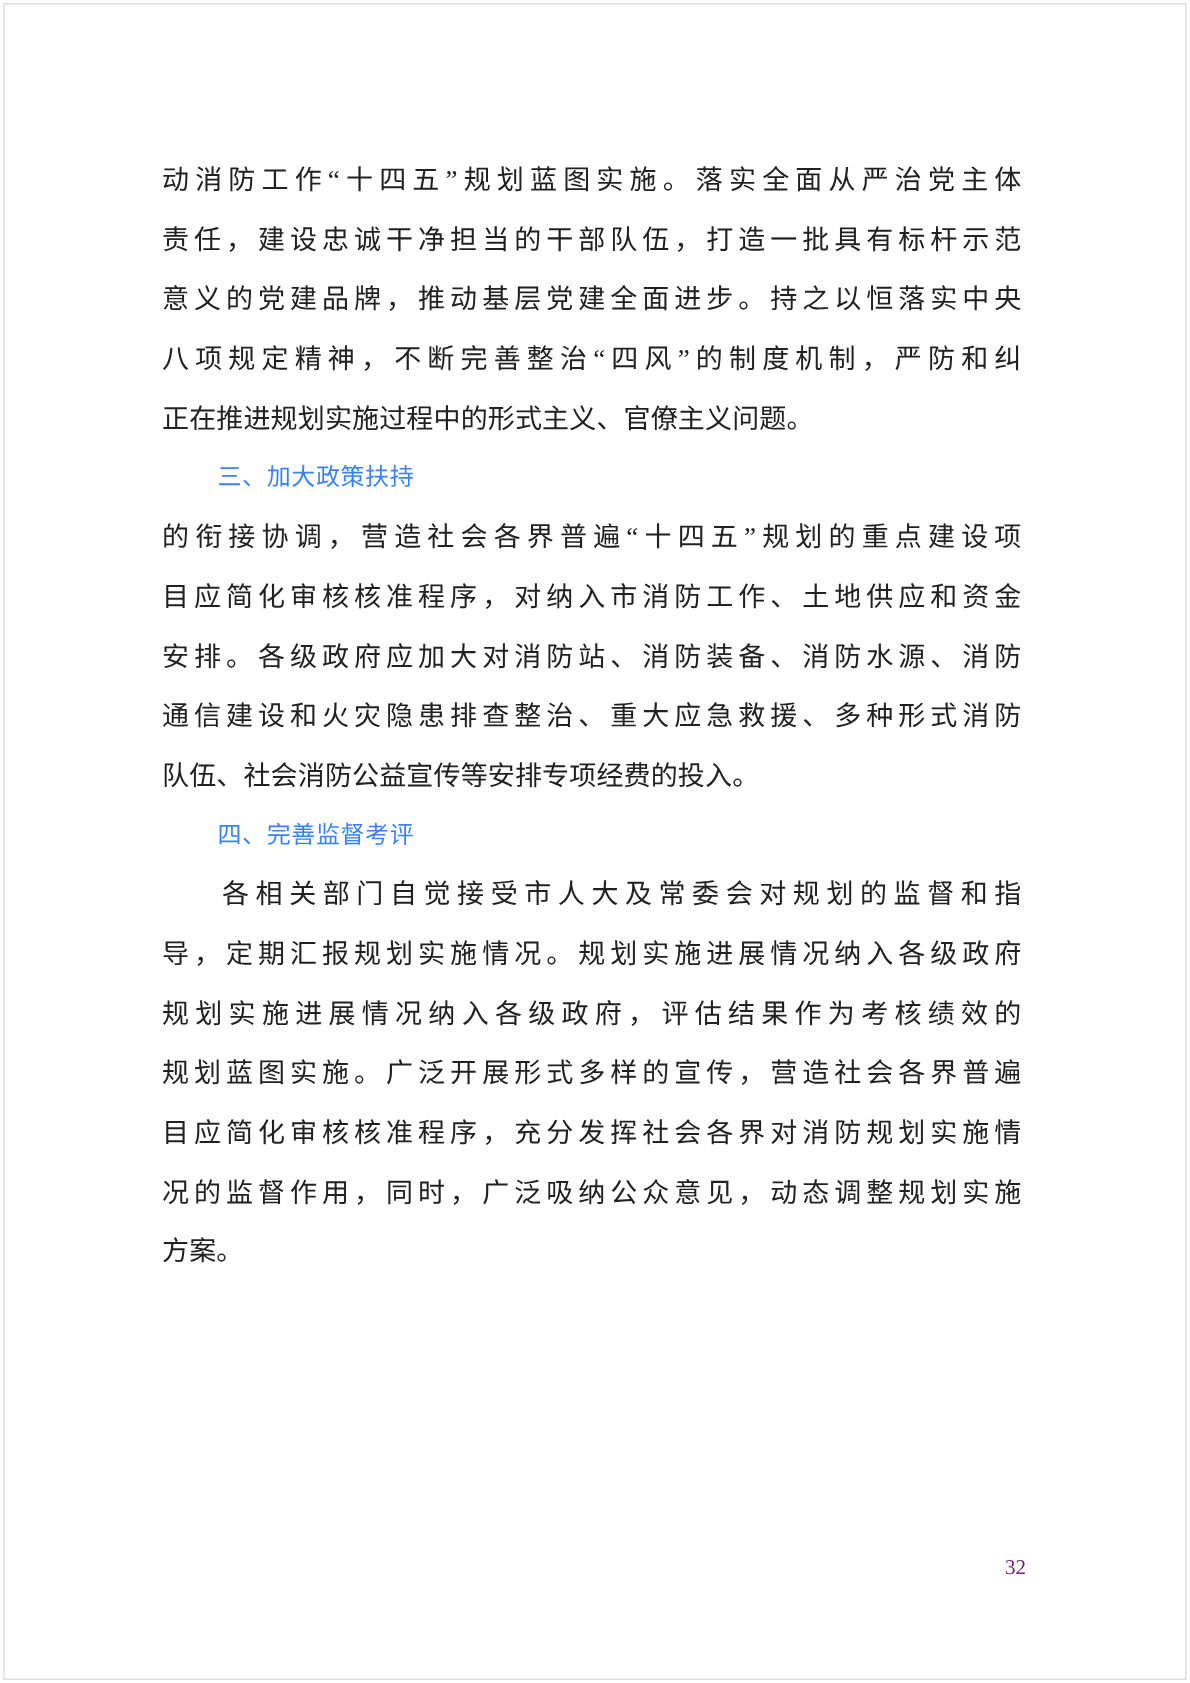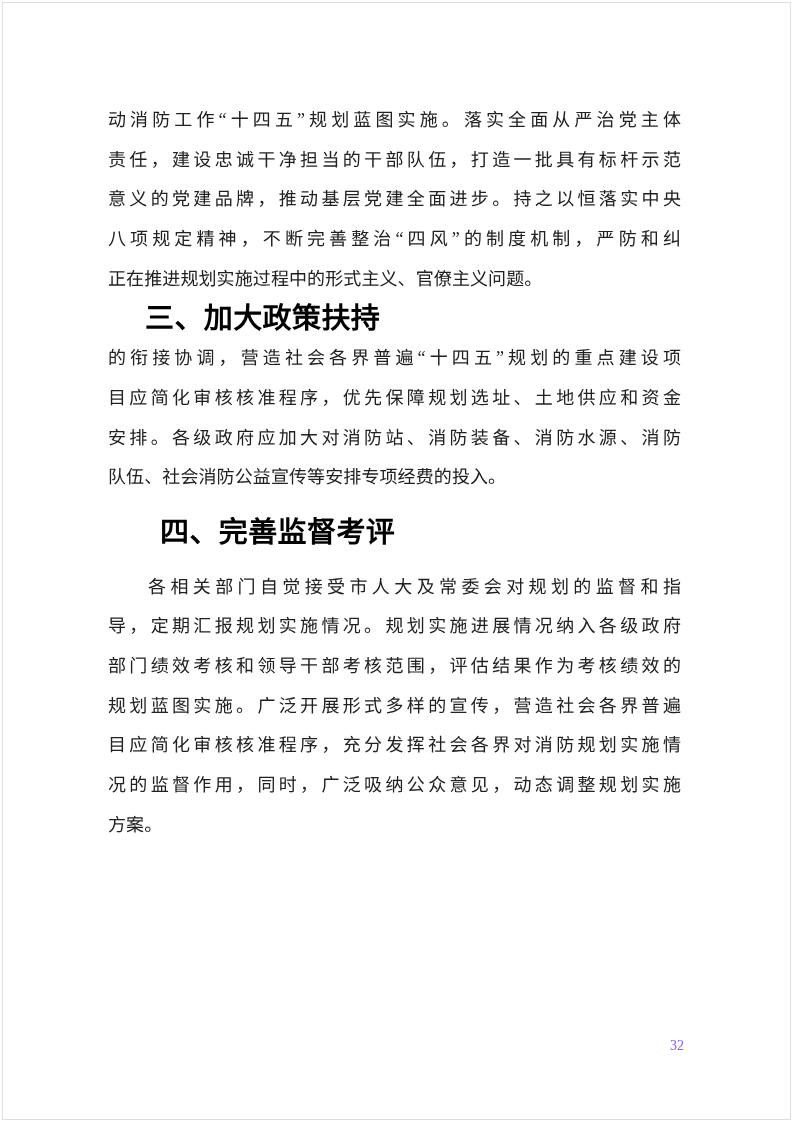--- a/index.html
+++ b/index.html
@@ -44,36 +44,36 @@
     white-space: normal;
     text-align: justify;
     text-align-last: justify;
     -moz-text-align-last: justify;
   }
   .line.indent {
     text-indent: 40px;
   }
   .heading {
     font-family: "Liberation Sans", "DejaVu Sans", sans-serif;
-    font-weight: 700;
-    font-size: 29px;
+    font-weight: 400;
+    font-size: 16px;
     line-height: 39.7px;
     height: 39.7px;
     padding-left: 37px;
-    color: #000000;
+    color: #3b82f6;
     letter-spacing: 0.4px;
     white-space: nowrap;
   }
   .page-number {
     position: absolute;
     top: 1038px;
     right: 109px;
     font-family: "Liberation Serif", "DejaVu Serif", serif;
     font-size: 14px;
-    color: #8b5cf6;
+    color: #701a75;
     line-height: 16px;
   }
 </style>
 </head>
 <body>
 
 <div class="page">
   <div class="page-edge"></div>
 
   <main class="text-block">
@@ -83,31 +83,32 @@
       <div class="line just">责任，建设忠诚干净担当的干部队伍，打造一批具有标杆示范</div>
       <div class="line just">意义的党建品牌，推动基层党建全面进步。持之以恒落实中央</div>
       <div class="line just">八项规定精神，不断完善整治“四风”的制度机制，严防和纠</div>
       <div class="line">正在推进规划实施过程中的形式主义、官僚主义问题。</div>
     </section>
 
     <h2 class="heading" style="margin:0;">三、加大政策扶持</h2>
 
     <section>
       <div class="line just">的衔接协调，营造社会各界普遍“十四五”规划的重点建设项</div>
-      <div class="line just">目应简化审核核准程序，优先保障规划选址、土地供应和资金</div>
+      <div class="line just">目应简化审核核准程序，对纳入市消防工作、土地供应和资金</div>
       <div class="line just">安排。各级政府应加大对消防站、消防装备、消防水源、消防</div>
+      <div class="line just">通信建设和火灾隐患排查整治、重大应急救援、多种形式消防</div>
       <div class="line">队伍、社会消防公益宣传等安排专项经费的投入。</div>
     </section>
 
-    <h2 class="heading" style="margin:15px;">四、完善监督考评</h2>
+    <h2 class="heading" style="margin:0;">四、完善监督考评</h2>
 
     <section>
       <div class="line just indent">各相关部门自觉接受市人大及常委会对规划的监督和指</div>
       <div class="line just">导，定期汇报规划实施情况。规划实施进展情况纳入各级政府</div>
-      <div class="line just">部门绩效考核和领导干部考核范围，评估结果作为考核绩效的</div>
+      <div class="line just">规划实施进展情况纳入各级政府，评估结果作为考核绩效的</div>
       <div class="line just">规划蓝图实施。广泛开展形式多样的宣传，营造社会各界普遍</div>
       <div class="line just">目应简化审核核准程序，充分发挥社会各界对消防规划实施情</div>
       <div class="line just">况的监督作用，同时，广泛吸纳公众意见，动态调整规划实施</div>
       <div class="line">方案。</div>
     </section>
 
   </main>
 
   <div class="page-number">32</div>
 </div>

